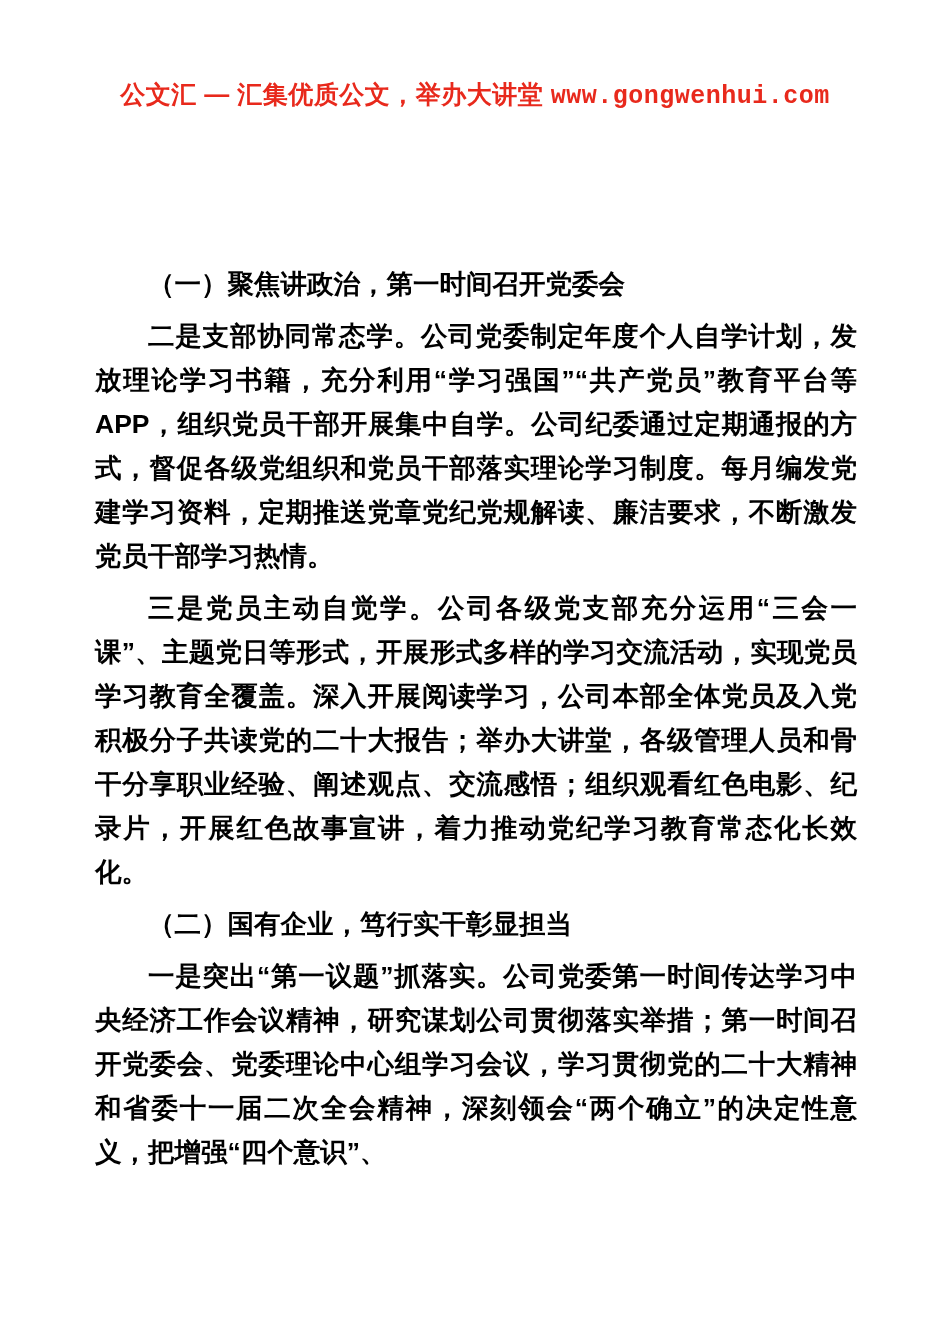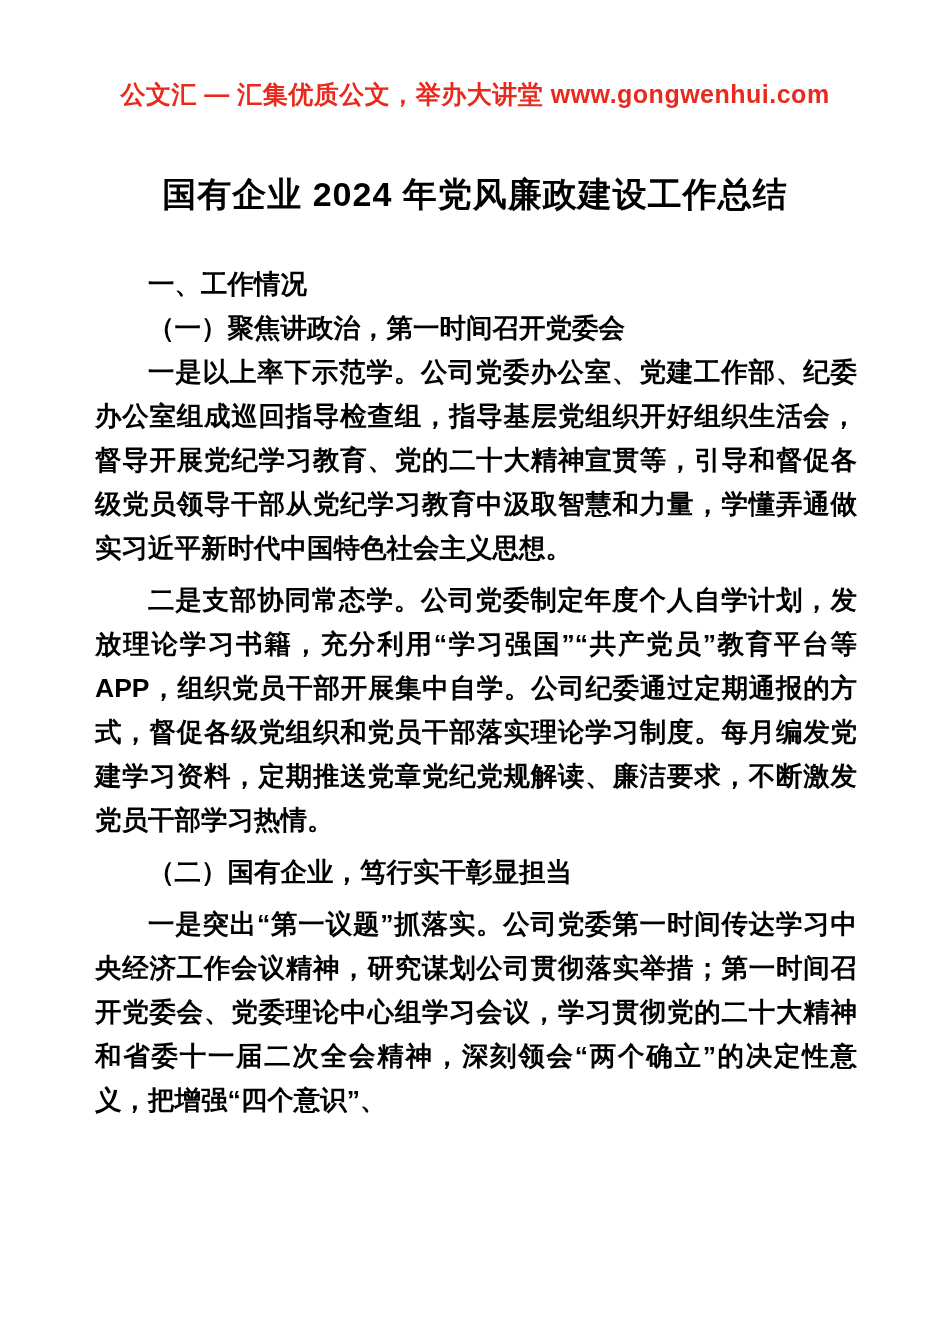--- a/index.html
+++ b/index.html
@@ -26,21 +26,21 @@
     width: 950px;
     text-align: center;
     color: #e8291c;
     font-size: 25px;
     font-weight: bold;
     letter-spacing: 0.5px;
     white-space: nowrap;
     font-family: "Liberation Sans", sans-serif;
   }
   .watermark .wm-url {
-    font-family: Liberation Sans, sans-serif;
+    font-family: Liberation Mono, monospace;
     font-weight: bold;
   }
   .doc-title {
     position: absolute;
     top: 172px;
     left: 0;
     width: 950px;
     text-align: center;
     font-size: 34px;
     font-weight: bold;
@@ -71,24 +71,22 @@
 </style>
 </head>
 <body>
 
 <div class="page">
 
   <div class="watermark">
     <span>公文汇 — 汇集优质公文，举办大讲堂 </span><span class="wm-url">www.gongwenhui.com</span>
   </div>
 
-  <div class="doc-title">国有企业 2024 年党风廉政建设工作总结</div>
 
   <div class="body-text">
-    <p>一、工作情况</p>
     <p>（一）聚焦讲政治，第一时间召开党委会</p>
-    <p>一是以上率下示范学。公司党委办公室、党建工作部、纪委办公室组成巡回指导检查组，指导基层党组织开好组织生活会，督导开展党纪学习教育、党的二十大精神宣贯等，引导和督促各级党员领导干部从党纪学习教育中汲取智慧和力量，学懂弄通做实习近平新时代中国特色社会主义思想。</p>
     <p class="gap">二是支部协同常态学。公司党委制定年度个人自学计划，发放理论学习书籍，充分利用“学习强国”“共产党员”教育平台等 APP，组织党员干部开展集中自学。公司纪委通过定期通报的方式，督促各级党组织和党员干部落实理论学习制度。每月编发党建学习资料，定期推送党章党纪党规解读、廉洁要求，不断激发党员干部学习热情。</p>
+    <p class="gap">三是党员主动自觉学。公司各级党支部充分运用“三会一课”、主题党日等形式，开展形式多样的学习交流活动，实现党员学习教育全覆盖。深入开展阅读学习，公司本部全体党员及入党积极分子共读党的二十大报告；举办大讲堂，各级管理人员和骨干分享职业经验、阐述观点、交流感悟；组织观看红色电影、纪录片，开展红色故事宣讲，着力推动党纪学习教育常态化长效化。</p>
     <p class="gap">（二）国有企业，笃行实干彰显担当</p>
     <p class="gap">一是突出“第一议题”抓落实。公司党委第一时间传达学习中央经济工作会议精神，研究谋划公司贯彻落实举措；第一时间召开党委会、党委理论中心组学习会议，学习贯彻党的二十大精神和省委十一届二次全会精神，深刻领会“两个确立”的决定性意义，把增强“四个意识”、</p>
   </div>
 
 </div>
 
 </body></html>

